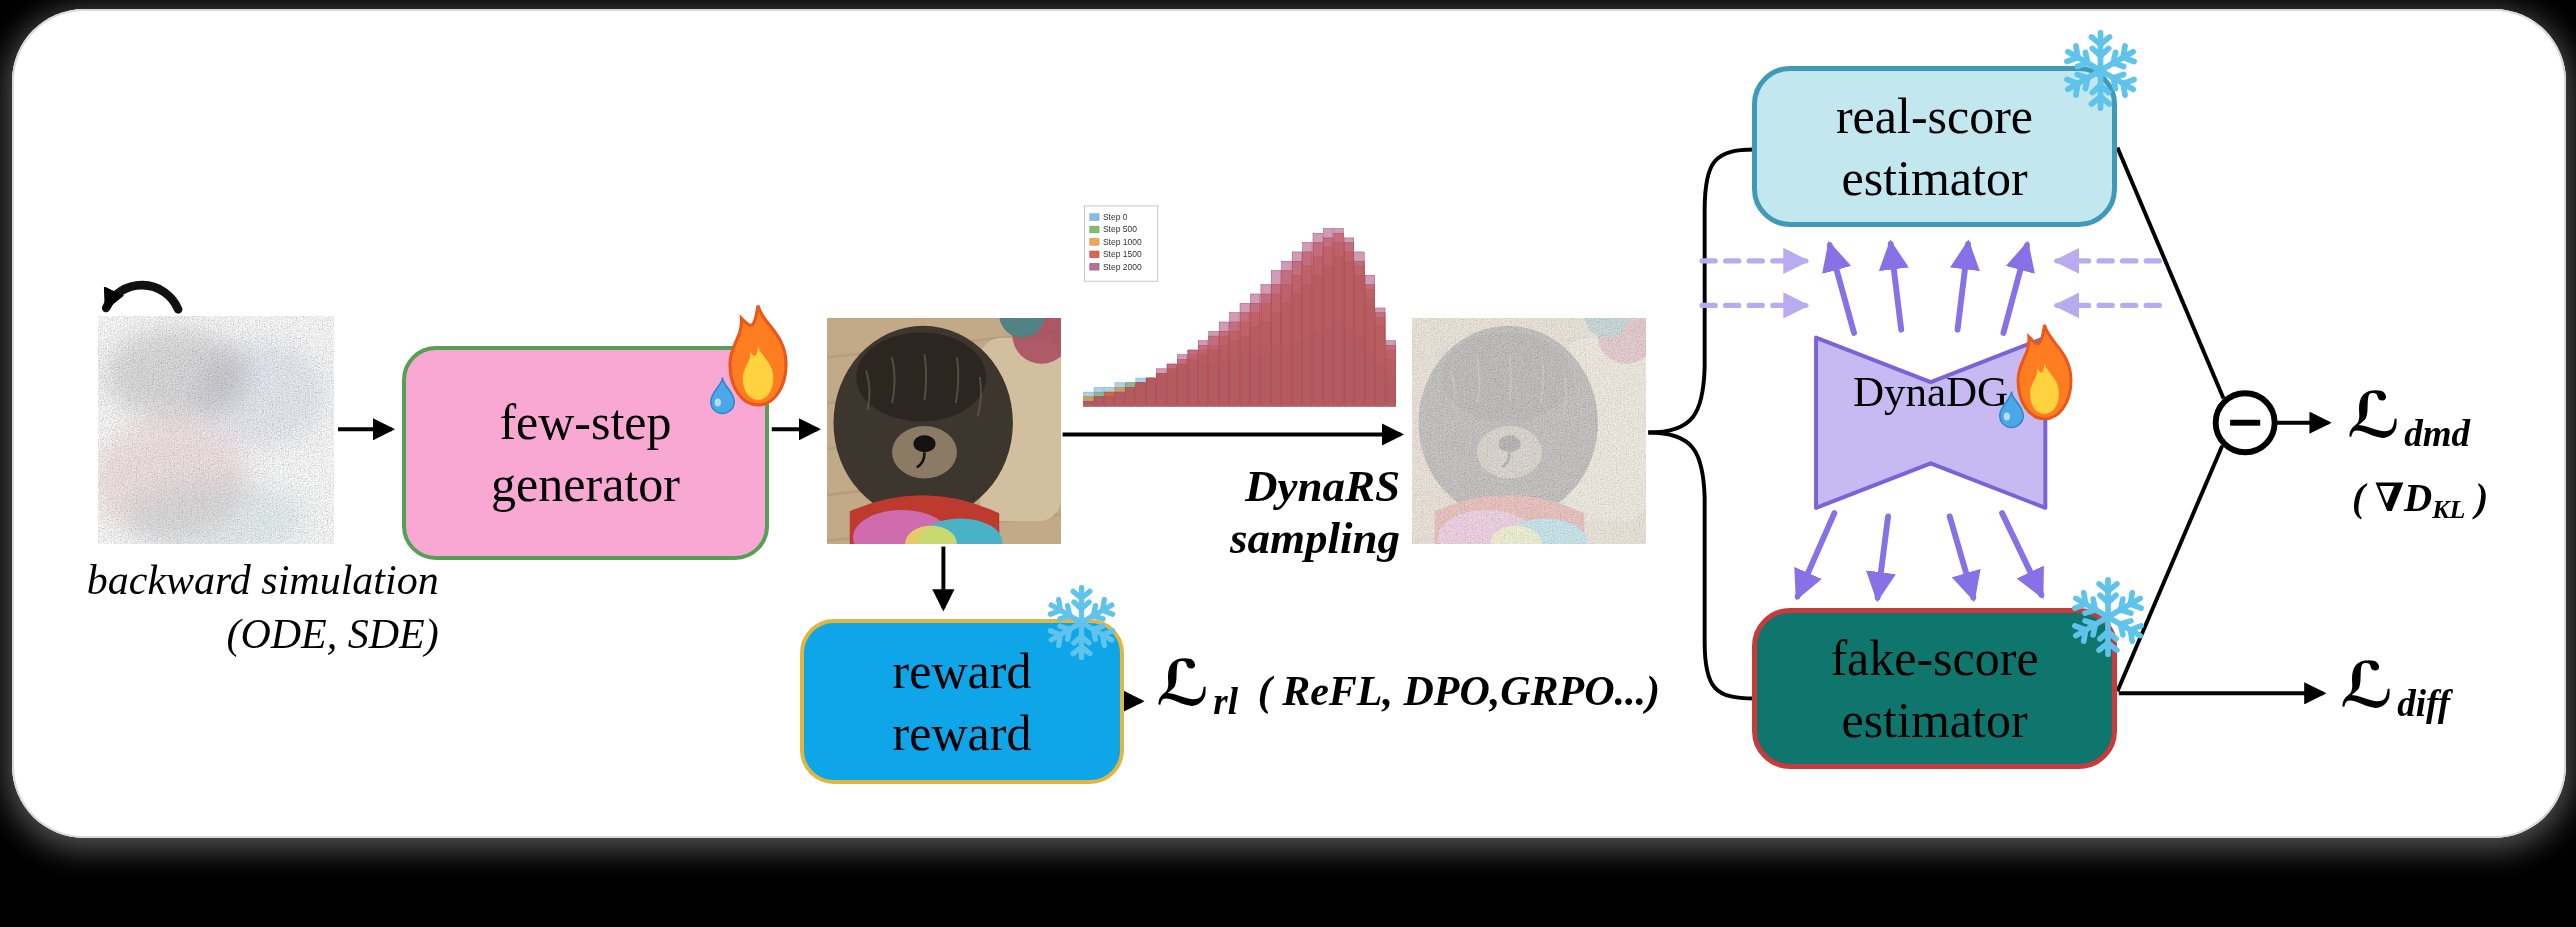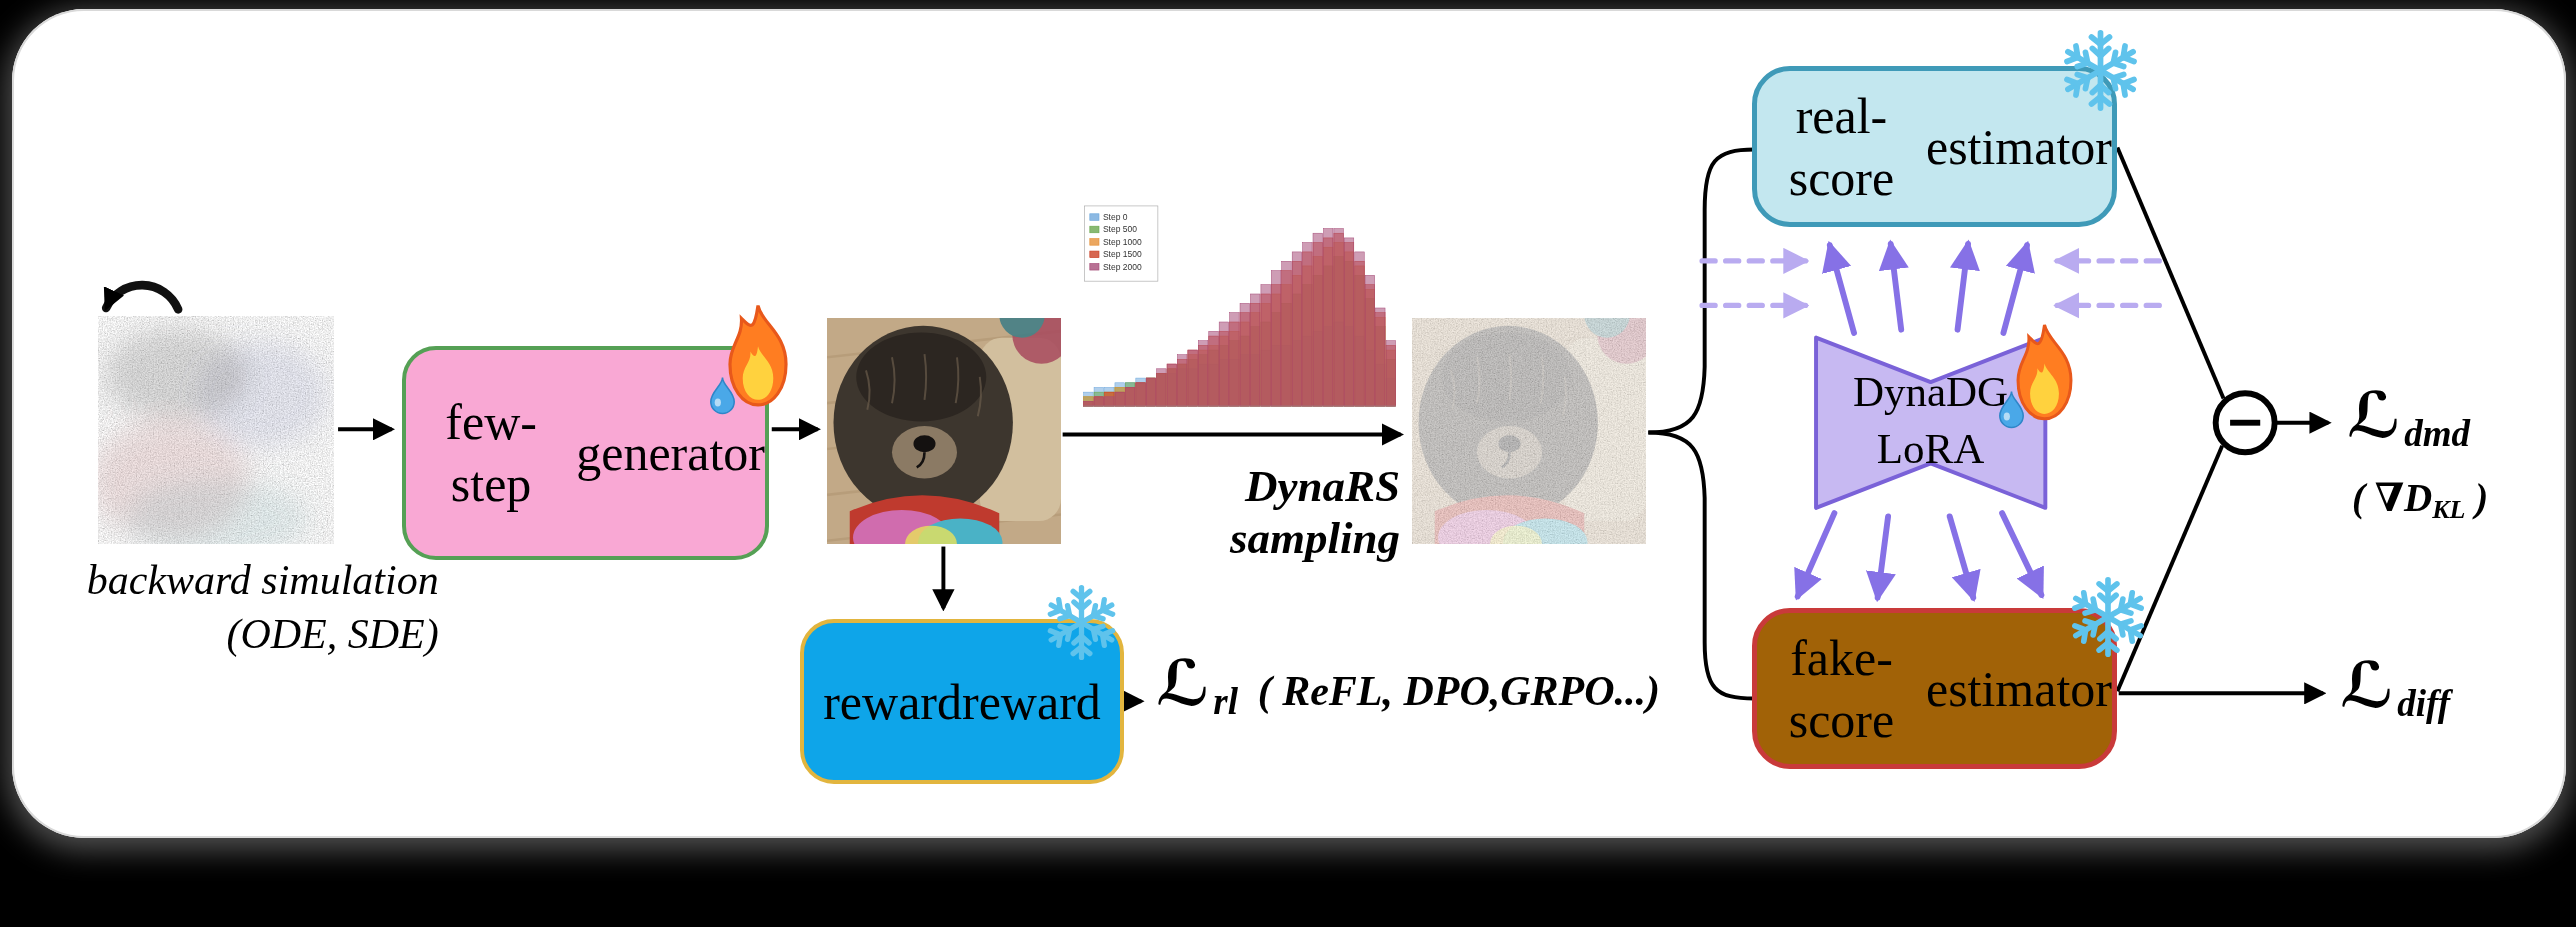--- a/index.html
+++ b/index.html
@@ -6,26 +6,26 @@
   html,body{background:#000}
   body{position:relative;width:2576px;height:928px;overflow:hidden;
        font-family:"Liberation Serif","DejaVu Serif",serif;color:#000}
 
   .panel{position:absolute;left:11.8px;top:9.2px;width:2554px;height:829px;background:#fff;
          border-radius:72px;box-shadow:0 6.6px 29.5px 5.2px rgba(150,150,150,.55), inset 0 0 0 2px #d9d9d9}
 
   .abs{position:absolute}
 
   
-  .dbox{position:absolute;display:flex;flex-direction:row;align-items:center;justify-content:center;
+  .dbox{position:absolute;display:flex;flex-direction:column;align-items:center;justify-content:center;
         font-size:50px;line-height:1.24;text-align:center}
   #gen-box{left:402px;top:346px;width:367px;height:214px;background:#f9a8d4;border:4.6px solid #55a055;border-radius:34px}
   #reward-box{left:800px;top:619px;width:324px;height:165px;background:#0ea5e9;border:4.6px solid #e2b53e;border-radius:34px}
   #real-box{left:1752px;top:66px;width:365px;height:161px;background:#c3e7ef;border:5.2px solid #3f9ab8;border-radius:38px}
-  #fake-box{left:1752px;top:608px;width:365px;height:161px;background:#a16207;border:5.2px solid #c93a3a;border-radius:38px}
+  #fake-box{left:1752px;top:608px;width:365px;height:161px;background:#0f766e;border:5.2px solid #c93a3a;border-radius:38px}
 
   #caption{left:19.7px;top:554px;width:419px;text-align:right;font-style:italic;font-size:42px;line-height:1.28}
   #dynars{left:1065px;top:460px;width:335px;text-align:right;font-style:italic;font-weight:bold;font-size:45px}
   #lora-text{left:1816px;top:364px;width:229px;text-align:center;font-size:43px;line-height:1.32}
   #noise-img{left:98px;top:316px;width:236px;height:228px}
   #dog-img{left:827px;top:318px;width:234px;height:226px}
   #noisy-img{left:1412px;top:318px;width:234px;height:226px}
 
   #chart-box{left:1078px;top:202px;width:322px;height:212px;background:#fff}
 
@@ -420,21 +420,20 @@
 <div class="dbox" id="fake-box">
   <div>fake-score</div>
   <div>estimator</div>
 </div>
 <svg class="snow" id="fake-snow" viewBox="0 0 128 128" width="84" height="84">
     <use href="#snowflake"></use>
   </svg>
 
 <div class="abs" id="lora-text">
   <div>DynaDG</div>
-  <div>LoRA</div>
 </div>
 <div class="flame-wrap" id="lora-flame">
   <svg class="fit" viewBox="0 0 118 155" width="77" height="102">
       <use href="#flame"></use>
     </svg>
   <svg class="drop" viewBox="0 0 44 60" width="29" height="39">
       <use href="#drop"></use>
     </svg>
 </div>
 

